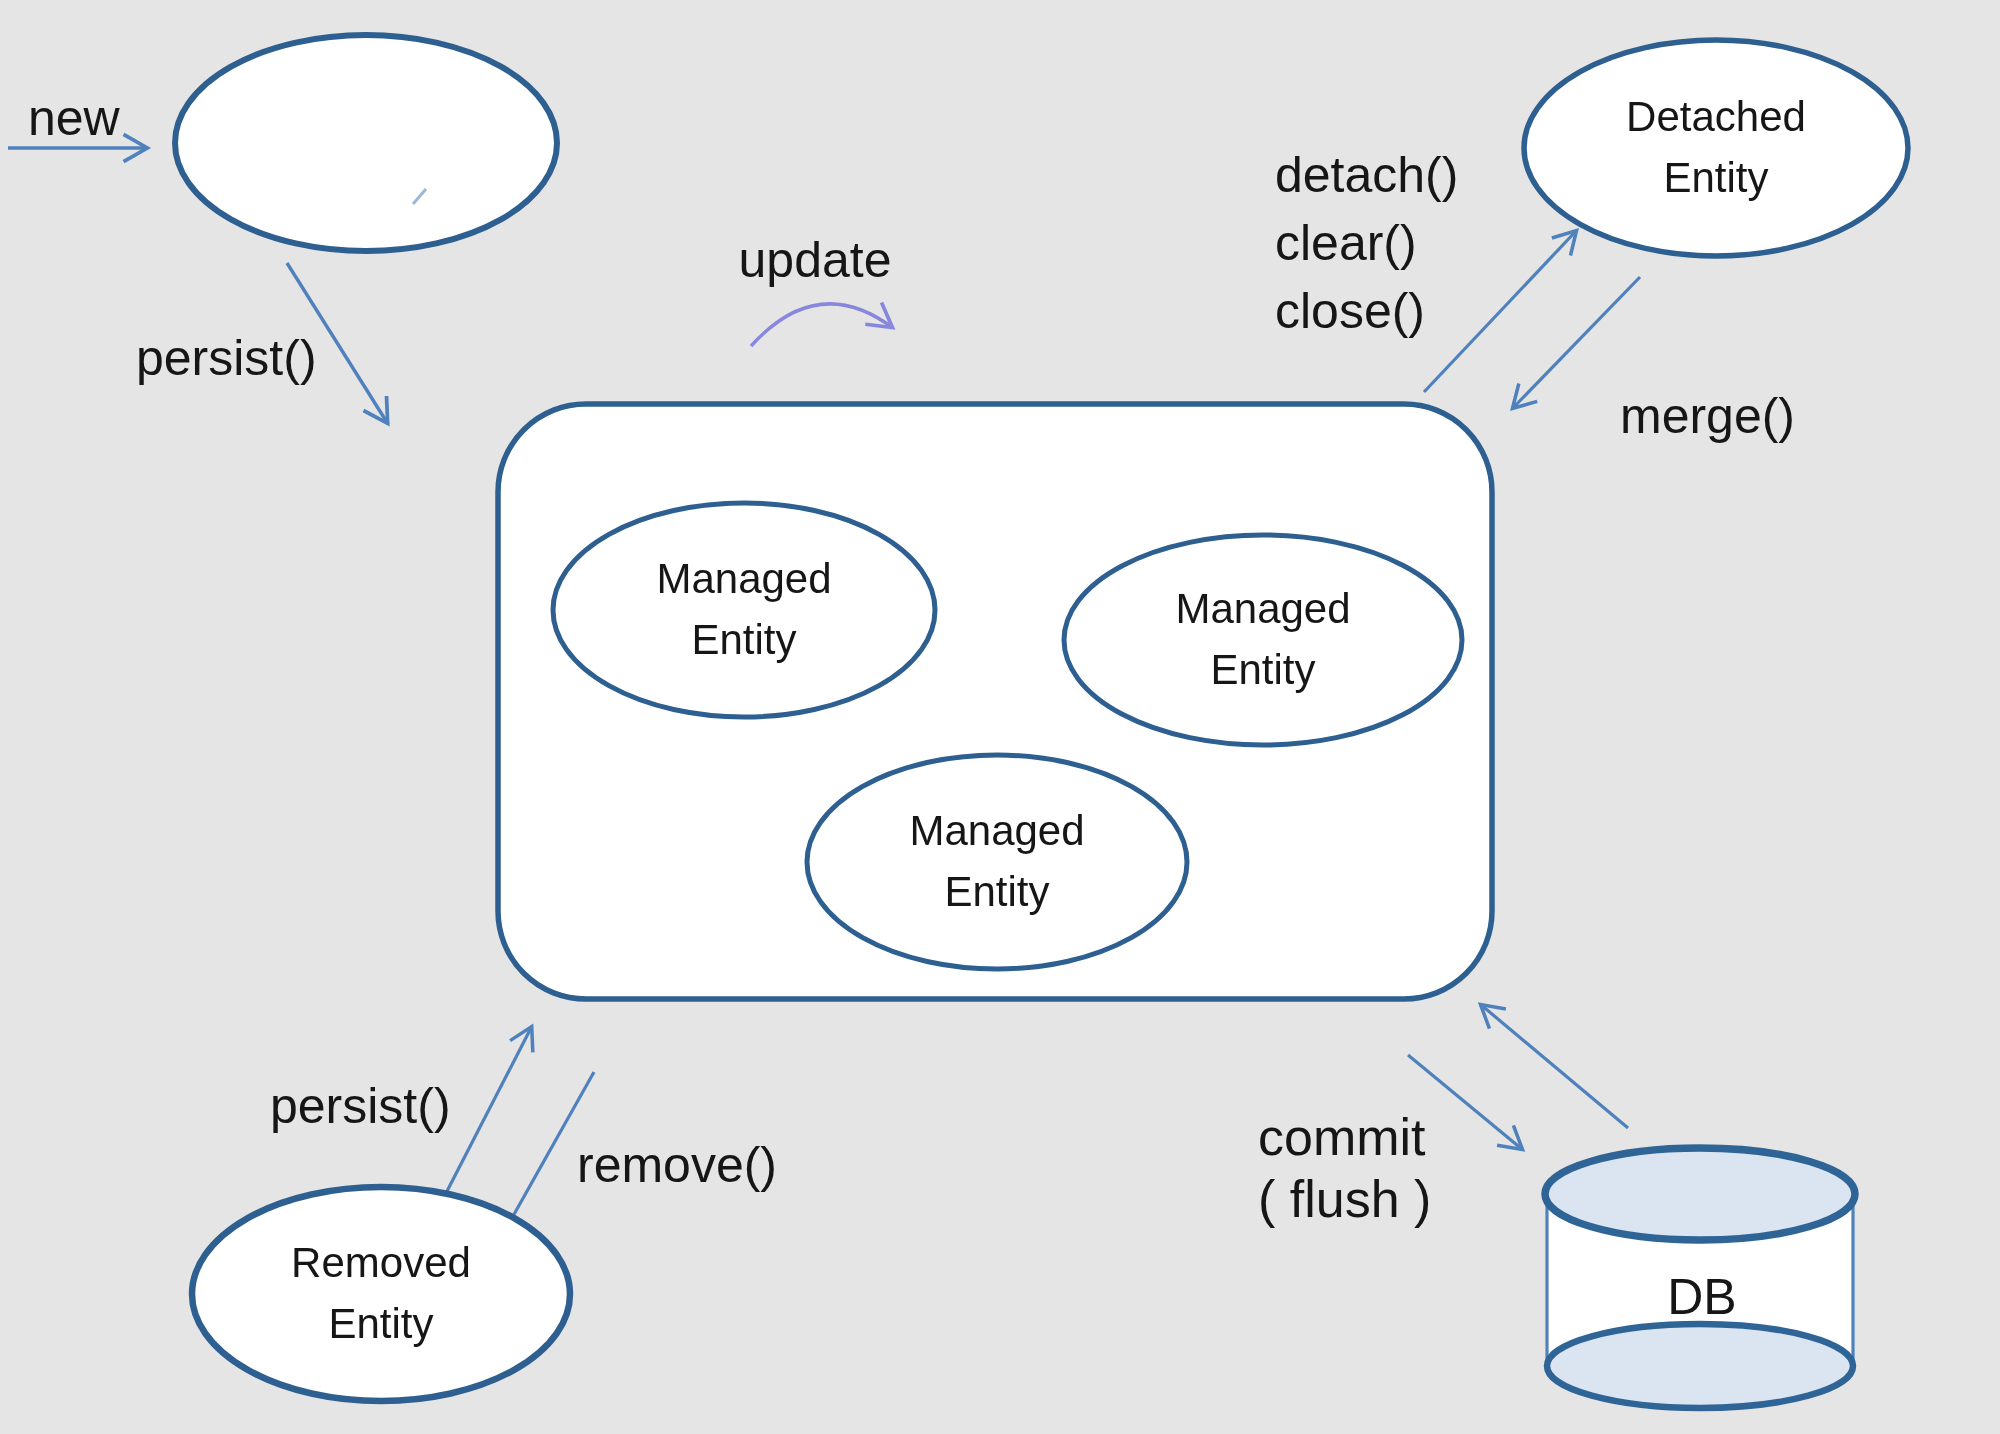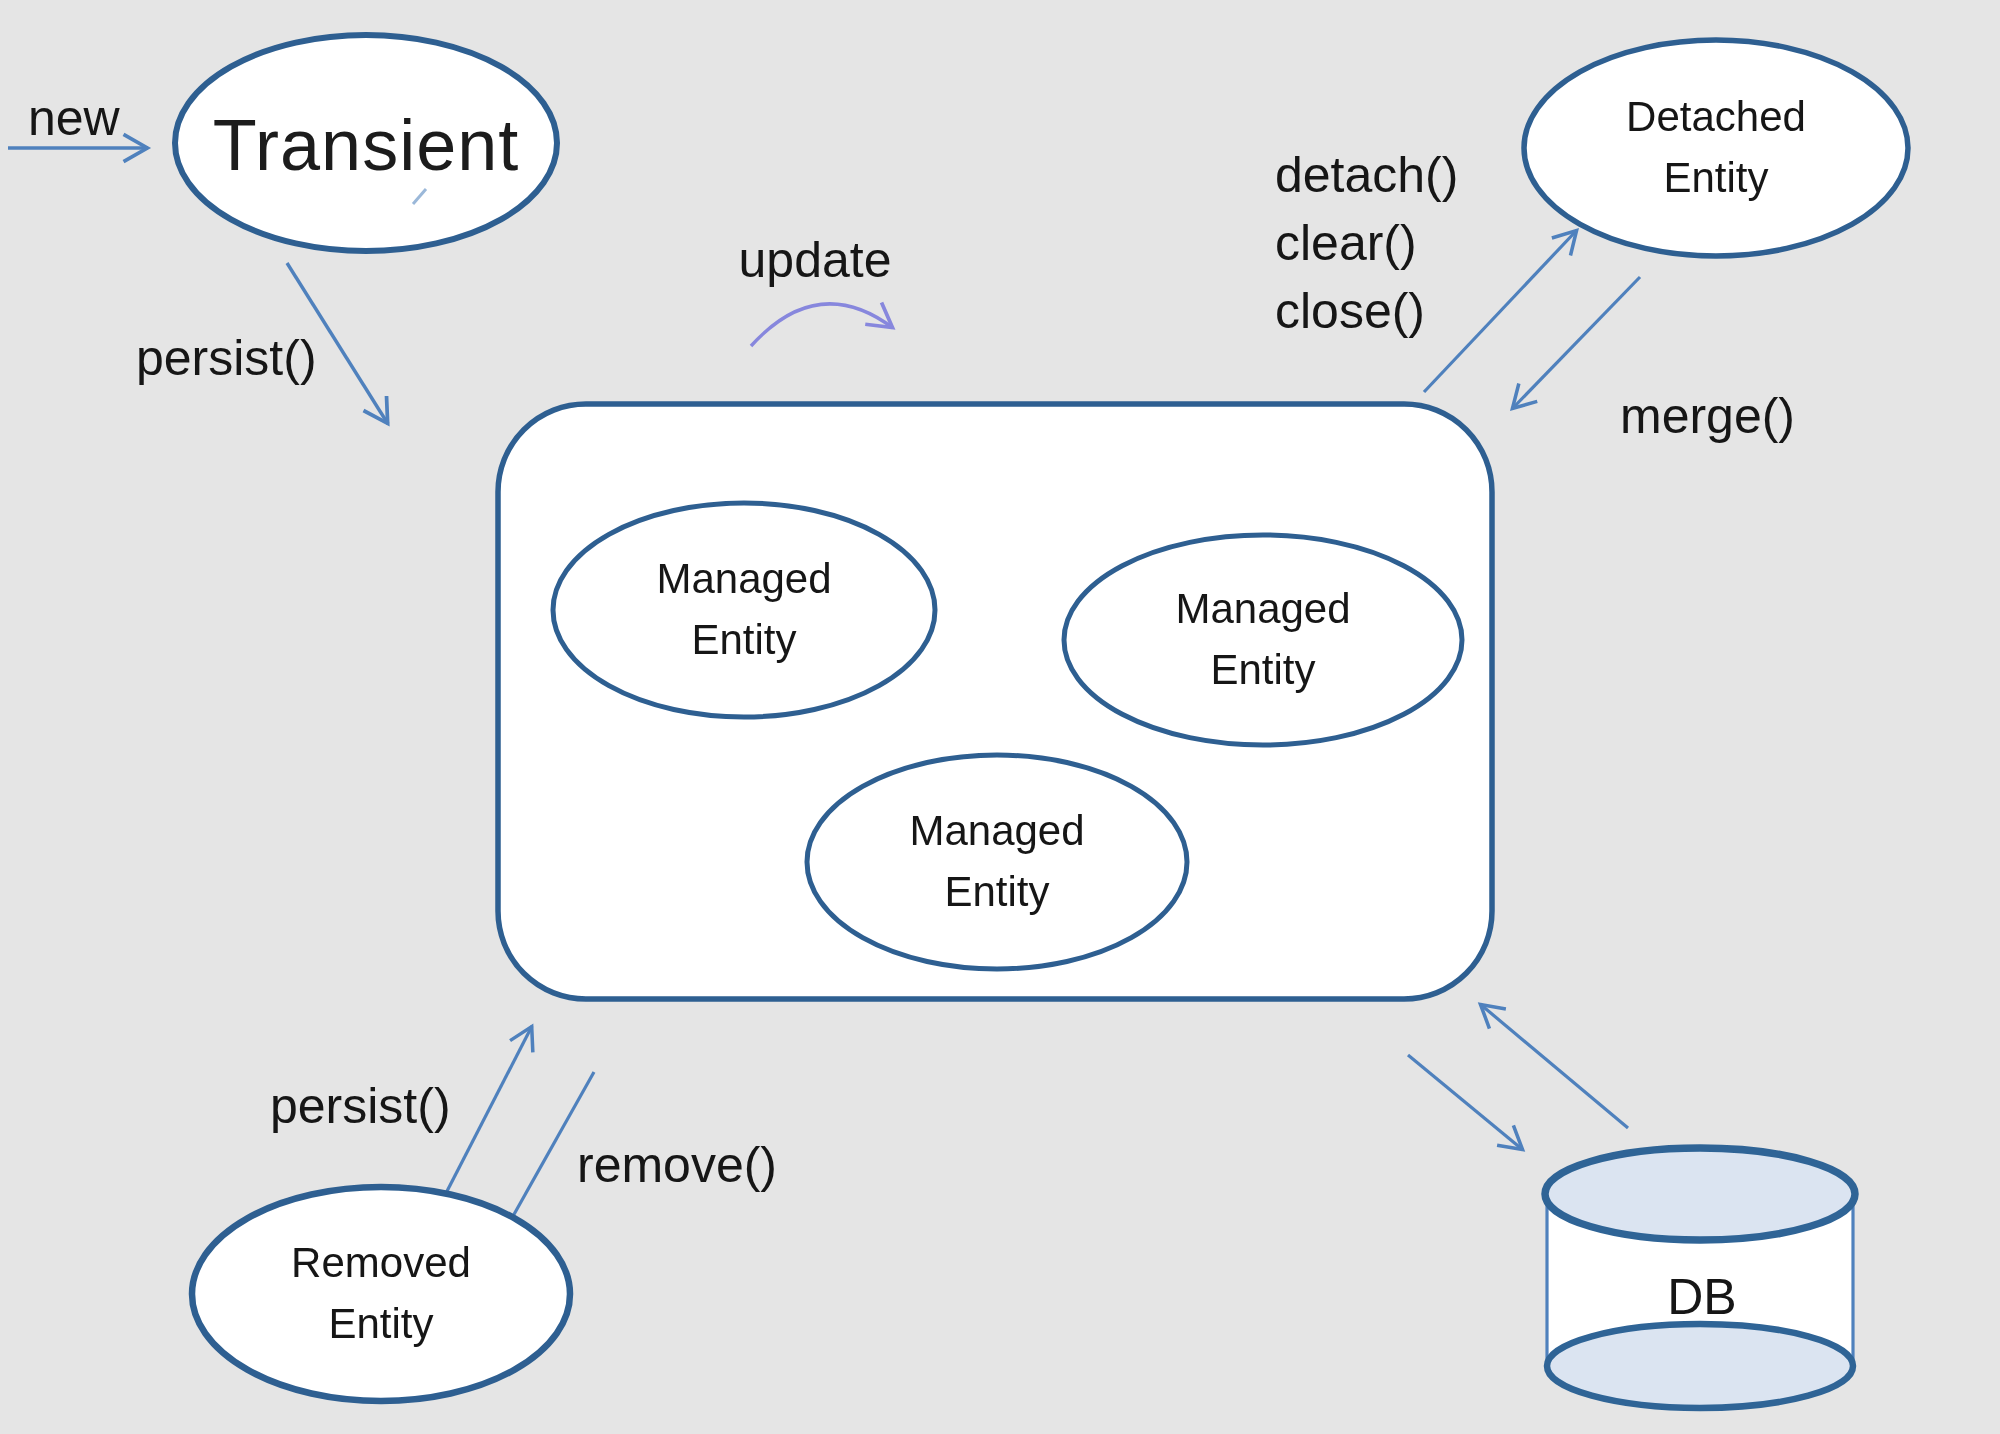--- a/index.html
+++ b/index.html
@@ -82,21 +82,20 @@
       <rect x="1547" y="1194" width="306" height="172" fill="#ffffff"></rect>
       <line x1="1547" y1="1194" x2="1547" y2="1366" stroke="#4f81bd" stroke-width="3.2"></line>
       <line x1="1853" y1="1194" x2="1853" y2="1366" stroke="#4f81bd" stroke-width="3.2"></line>
       <ellipse cx="1700" cy="1366" rx="153" ry="42" fill="#dbe4f1" stroke="#2f6496" stroke-width="6.5"></ellipse>
       <ellipse cx="1700" cy="1194" rx="155" ry="46" fill="#dbe4f1" stroke="#2f6496" stroke-width="7.5"></ellipse>
     </g>
   </svg>
 
   <div class="txt new-label" style="left:28px;top:86px;">new</div>
 
-  <div class="txt center transient-label" style="left:366px;top:146px;">Transient</div>
 
   <div class="txt" style="left:136px;top:326px;">persist()</div>
 
   <div class="txt update-label" style="left:815px;top:228px;transform:translateX(-50%);">update</div>
 
 
   <div class="txt center node-label" style="left:744px;top:610px;">Managed
 Entity</div>
   <div class="txt center node-label" style="left:1263px;top:640px;">Managed
 Entity</div>
@@ -112,16 +111,18 @@
 
   <div class="txt merge-label" style="left:1620px;top:384px;">merge()</div>
 
   <div class="txt" style="left:270px;top:1074px;">persist()</div>
 
   <div class="txt" style="left:577px;top:1133px;">remove()</div>
 
   <div class="txt center node-label" style="left:381px;top:1294px;">Removed
 Entity</div>
 
+  <div class="txt commit-label" style="left:1258px;top:1106px;">commit
+( flush )</div>
 
   <div class="txt center db-label" style="left:1702px;top:1297px;">DB</div>
 
 </div>
 
 </body></html>

